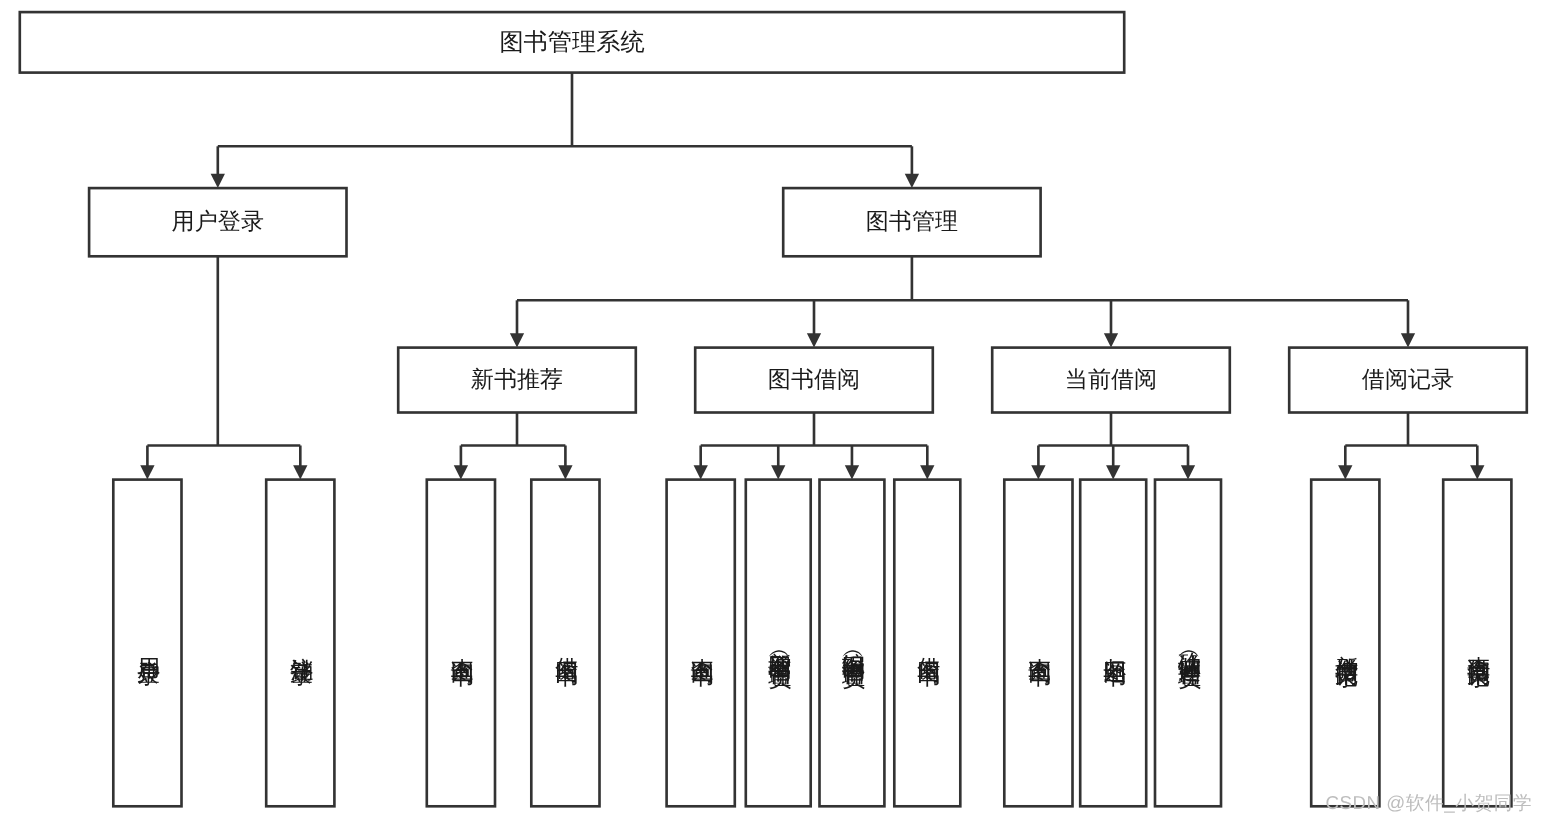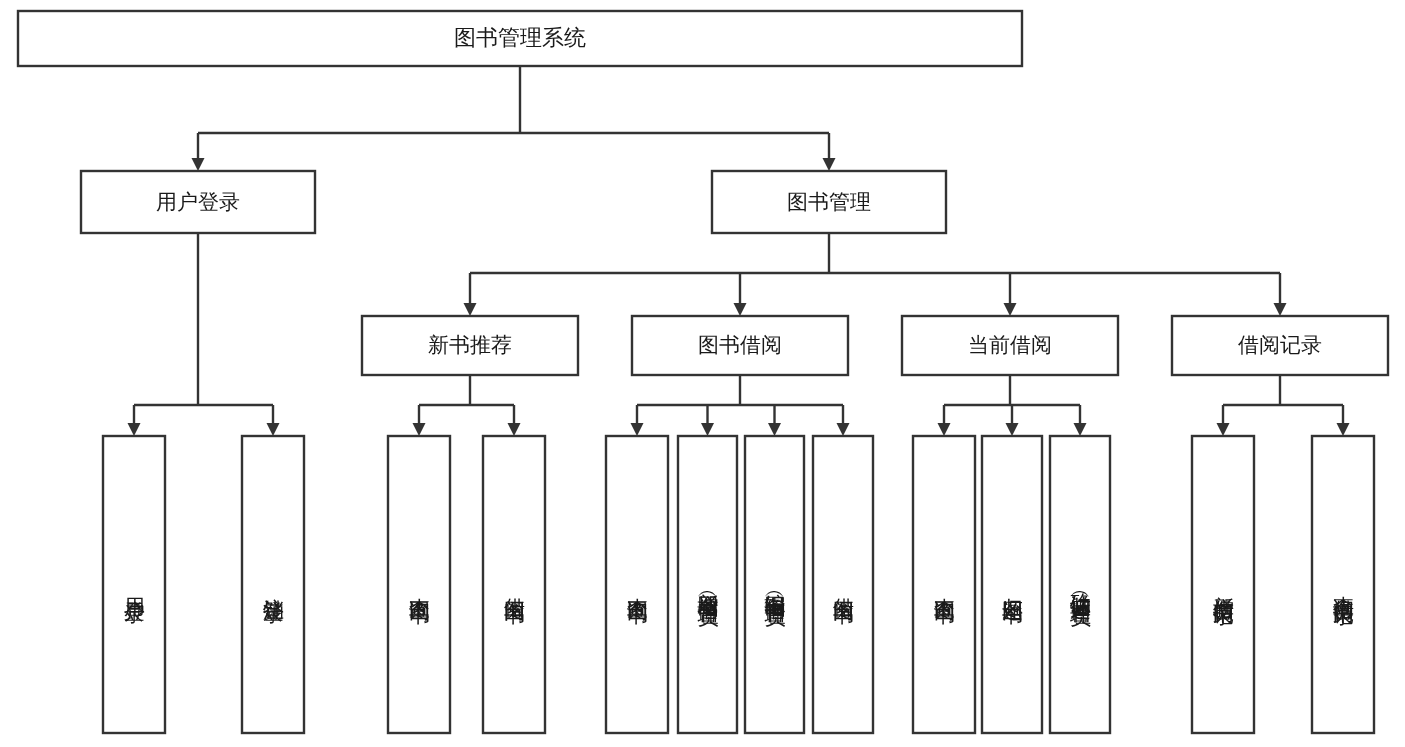--- a/index.html
+++ b/index.html
@@ -216,13 +216,14 @@
       <div class="vlabel-wrap" style="left: 1050px; top: 436px; width: 60px; height: 297px;">
         <div class="vlabel-text">确认归还（管理员）</div>
       </div>
       <div class="vlabel-wrap" style="left: 1192px; top: 436px; width: 62px; height: 297px;">
         <div class="vlabel-text">新增借阅记录</div>
       </div>
       <div class="vlabel-wrap" style="left: 1312px; top: 436px; width: 62px; height: 297px;">
         <div class="vlabel-text">查询借阅记录</div>
       </div>
     </div>
+  <div class="watermark">CSDN @软件_小贺同学</div>
 </div>
 
 </body></html>

